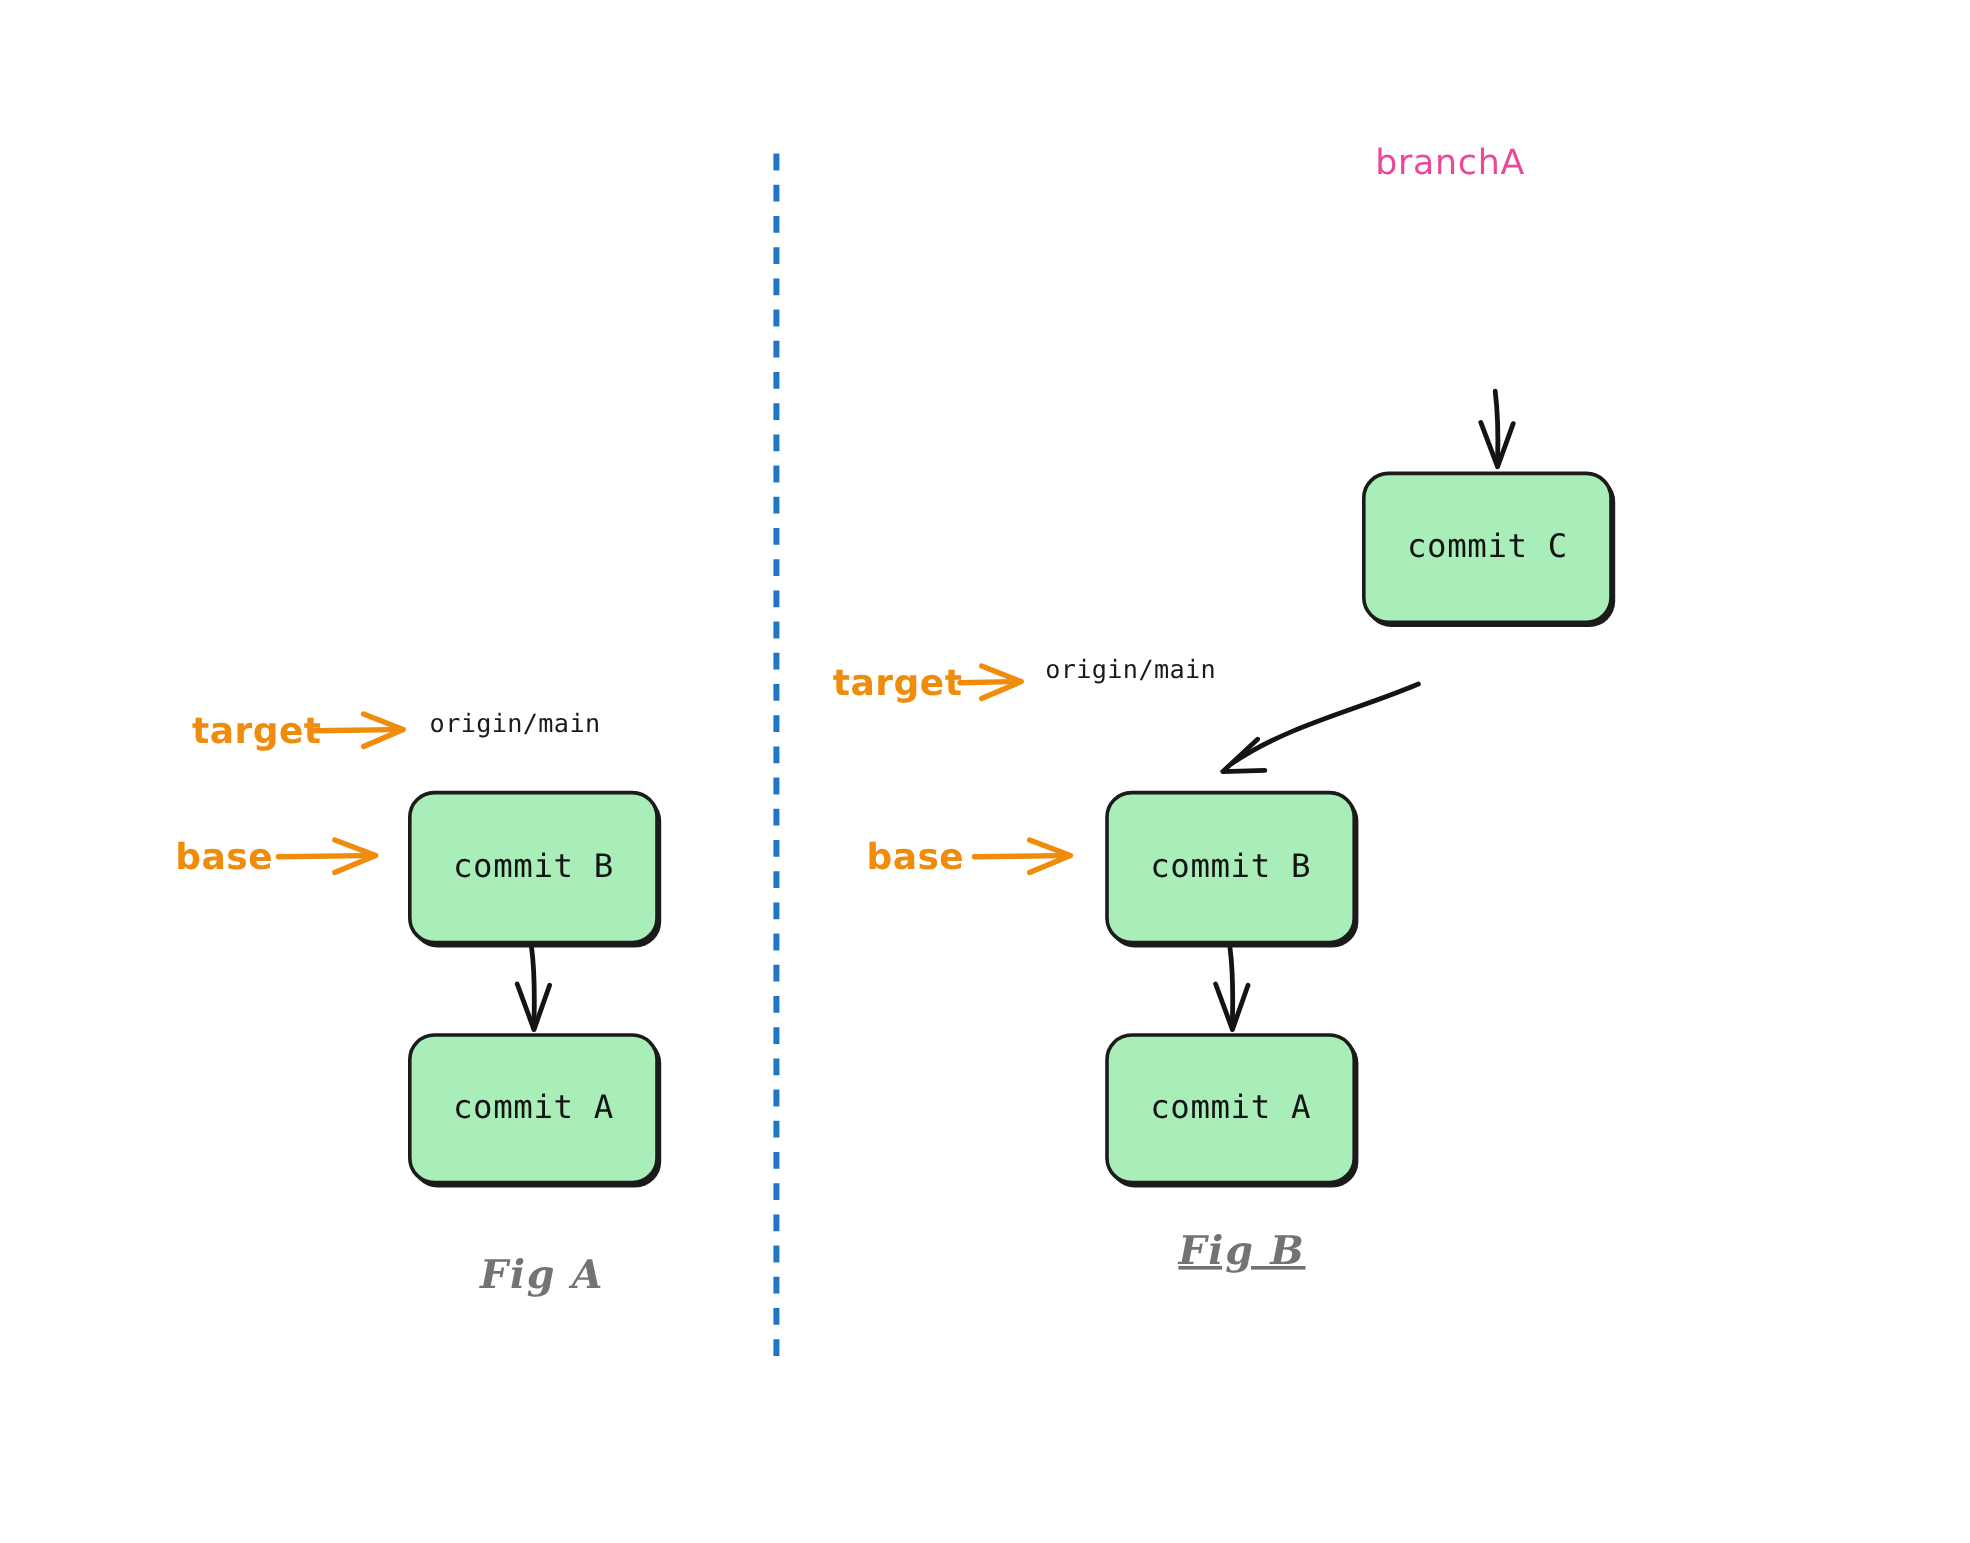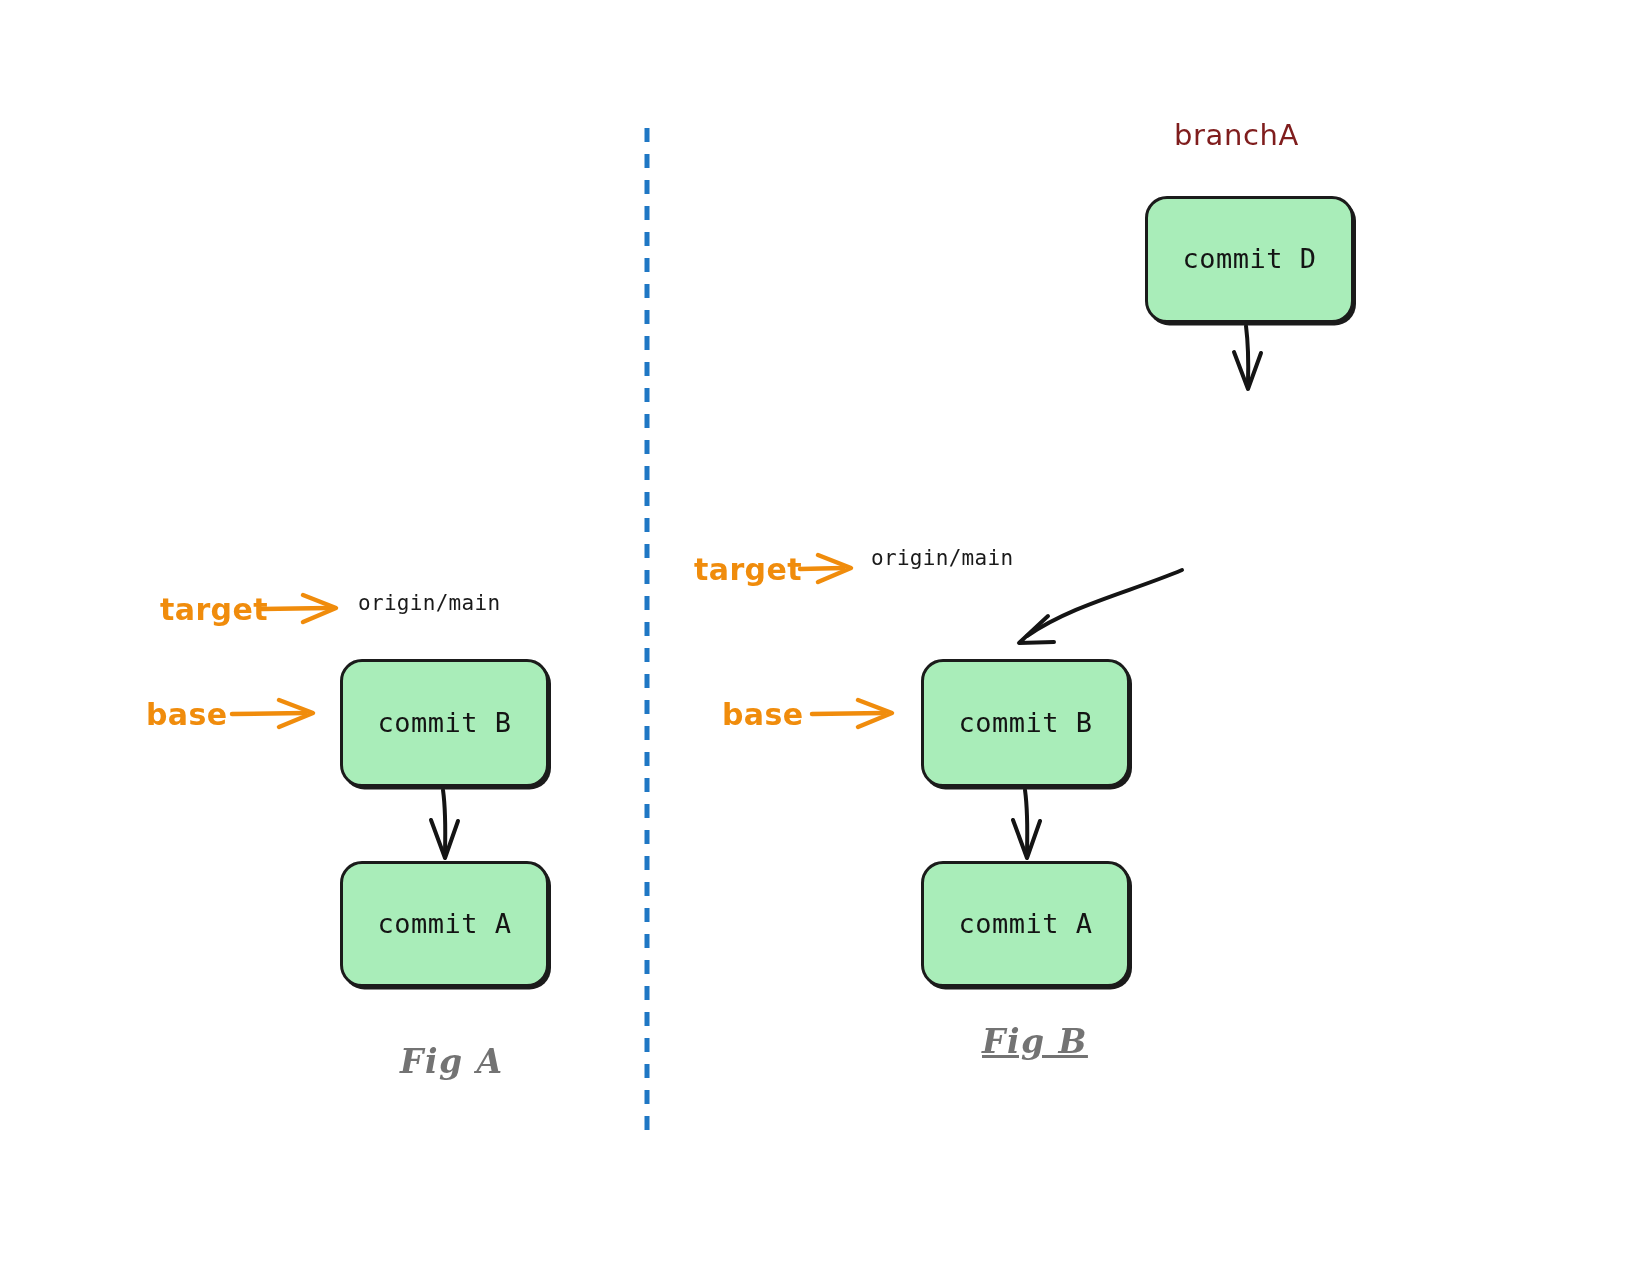--- a/index.html
+++ b/index.html
@@ -51,24 +51,23 @@
     font-family: "DejaVu Sans Mono", monospace;
     font-size: 21px;
     color: #1a1a1a;
     white-space: nowrap;
     letter-spacing: 0.3px;
   }
   .branch-label {
     position: absolute;
     font-family: "DejaVu Sans", sans-serif;
     font-size: 29px;
-    color: #7f1d1d;
+    color: #ec4899;
     white-space: nowrap;
     letter-spacing: 0.6px;
-    margin-left: 28px;
   }
   
   .annot-label {
     position: absolute;
     font-family: "DejaVu Sans", sans-serif;
     font-size: 30px;
     font-weight: 600;
     color: #f08c0c;
     white-space: nowrap;
     letter-spacing: 0.4px;
@@ -146,24 +145,24 @@
   </div>
 
   <div class="commit-node" style="left:340px; top:861px; width:209px; height:126px;">
     <span class="commit-label">commit A</span>
   </div>
 
   <div class="fig-caption" style="left:400px; top:1042px;">Fig A</div>
 
   <div class="branch-label" style="left:1146px; top:118px;">branchA</div>
 
-  <div class="commit-node" style="left:1145px; top:196px; width:209px; height:127px;">
-    <span class="commit-label">commit D</span>
+
+  <div class="commit-node" style="left:1135px; top:393px; width:209px; height:127px;">
+    <span class="commit-label">commit C</span>
   </div>
-
 
   <div class="annot-label" style="left:694px; top:552px;">target</div>
 
   <div class="ref-label" style="left:871px; top:546px;">origin/main</div>
 
   <div class="annot-label" style="left:722px; top:697px;">base</div>
 
   <div class="commit-node" style="left:921px; top:659px; width:209px; height:128px;">
     <span class="commit-label">commit B</span>
   </div>

